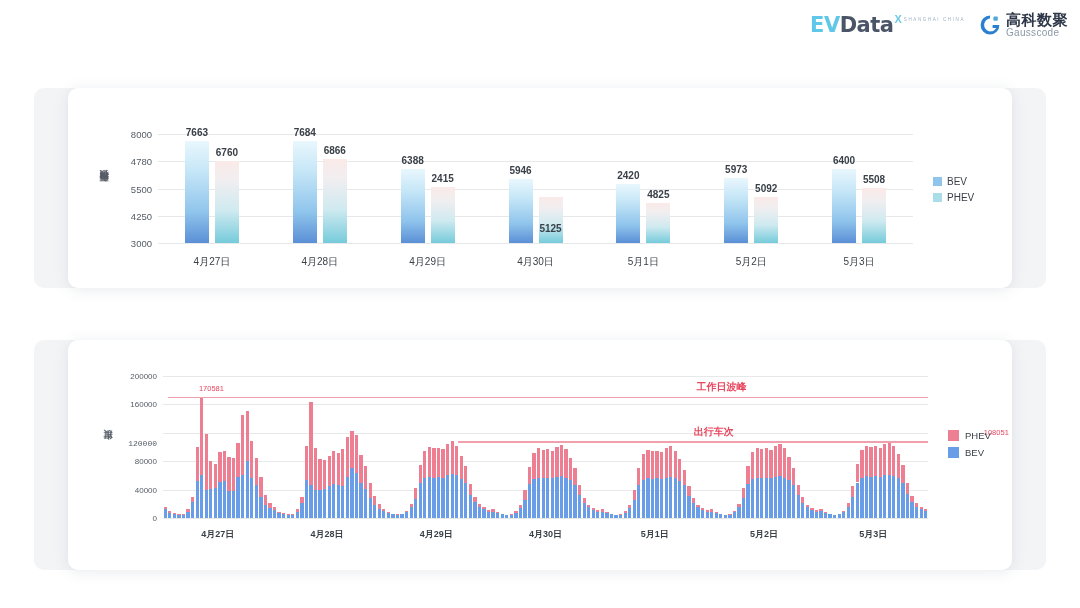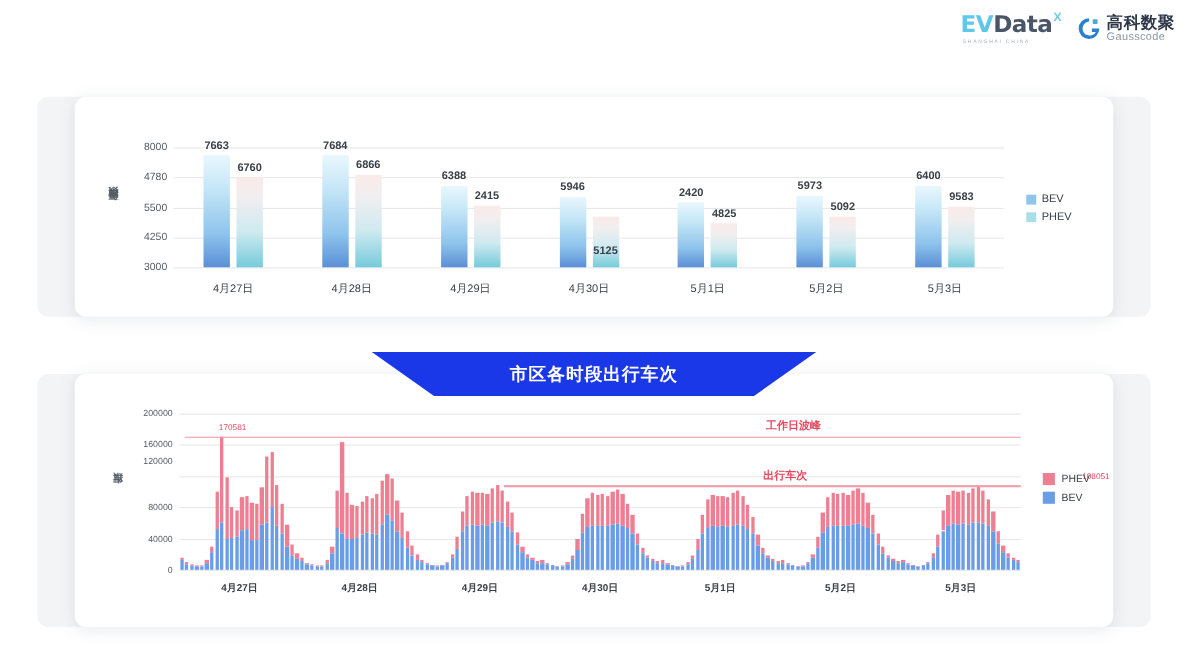--- a/index.html
+++ b/index.html
@@ -14,21 +14,21 @@
     position: relative;
     width: 1080px; height: 608px;
     background: #ffffff;
   }
   
   .header-logos {
     position: absolute;
     top: 12px; right: 12px;
     display: flex; align-items: center; gap: 14px;
   }
-  .logo-evdata { display: flex; flex-direction: column; align-items: flex-start; }
+  .logo-evdata { display: flex; flex-direction: row; align-items: flex-start; }
   .logo-evdata-row { display: flex; align-items: flex-start; }
   .logo-ev-word {
     font-size: 21px; font-weight: bold; letter-spacing: -0.5px;
     color: #5fc8e8;
     font-family: "DejaVu Sans", sans-serif;
     line-height: 1;
   }
   .logo-data-word {
     font-size: 21px; font-weight: bold; letter-spacing: -0.5px;
     color: #4a5568; line-height: 1;
@@ -209,21 +209,21 @@
         <div class="bar-label" style="left: 590.357px; top: 101.215px;">4825</div>
         <div class="xtick" style="left: 575.357px; top: 167px;">5月1日</div>
         <div class="bar bar-bev" style="left: 656.214px; top: 90.1886px; width: 24px; height: 64.8114px;"></div>
         <div class="bar-label" style="left: 668.214px; top: 76.1886px;">5973</div>
         <div class="bar bar-phev" style="left: 686.214px; top: 109.394px; width: 24px; height: 45.6056px;"></div>
         <div class="bar-label" style="left: 698.214px; top: 95.3944px;">5092</div>
         <div class="xtick" style="left: 683.214px; top: 167px;">5月2日</div>
         <div class="bar bar-bev" style="left: 764.071px; top: 80.88px; width: 24px; height: 74.12px;"></div>
         <div class="bar-label" style="left: 776.071px; top: 66.88px;">6400</div>
         <div class="bar bar-phev" style="left: 794.071px; top: 100.326px; width: 24px; height: 54.6744px;"></div>
-        <div class="bar-label" style="left: 806.071px; top: 86.3256px;">9583</div>
+        <div class="bar-label" style="left: 806.071px; top: 86.3256px;">5508</div>
         <div class="xtick" style="left: 791.071px; top: 167px;">5月3日</div>
         <div class="legend1" style="left: 865px; top: 88px;">
           <div class="legend1-item">
             <span class="legend1-swatch" style="background: rgb(143, 196, 236);"></span>
             <span class="legend1-label">BEV</span>
           </div>
           <div class="legend1-item">
             <span class="legend1-swatch" style="background: rgb(169, 222, 232);"></span>
             <span class="legend1-label">PHEV</span>
           </div>
@@ -235,21 +235,21 @@
   <div class="card" style="left:68px; top:340px; width:944px; height:230px;">
     <div id="chart2" style="position:absolute; inset:0;">
         <div class="axis-title" style="left: 34px; top: 36px; height: 142px; display: flex; align-items: center; justify-content: center;">出行车次</div>
         <div class="gridline" style="left: 95px; top: 178px; width: 765px;"></div>
         <div class="ytick" style="top: 178px; left: 35px; width: 54px; font-size: 8px;">0</div>
         <div class="gridline" style="left: 95px; top: 149.6px; width: 765px;"></div>
         <div class="ytick" style="top: 149.6px; left: 35px; width: 54px; font-size: 8px;">40000</div>
         <div class="gridline" style="left: 95px; top: 121.2px; width: 765px;"></div>
         <div class="ytick" style="top: 121.2px; left: 35px; width: 54px; font-size: 8px;">80000</div>
         <div class="gridline" style="left: 95px; top: 92.8px; width: 765px;"></div>
-        <div class="ytick" style="top: 79px; left: 35px; width: 54px; font-size: 8px;">120000</div>
+        <div class="ytick" style="top: 103px; left: 35px; width: 54px; font-size: 8px; font-family: Liberation Mono, monospace;">120000</div>
         <div class="gridline" style="left: 95px; top: 64.4px; width: 765px;"></div>
         <div class="ytick" style="top: 64.4px; left: 35px; width: 54px; font-size: 8px;">160000</div>
         <div class="gridline" style="left: 95px; top: 36px; width: 765px;"></div>
         <div class="ytick" style="top: 36px; left: 35px; width: 54px; font-size: 8px;">200000</div>
         <div class="bar2-phev" style="left: 95.6375px; top: 166.64px; width: 3.27857px; height: 2.84px;"></div>
         <div class="bar2-bev" style="left: 95.6375px; top: 169.48px; width: 3.27857px; height: 8.52px;"></div>
         <div class="bar2-phev" style="left: 100.191px; top: 171.255px; width: 3.27857px; height: 1.775px;"></div>
         <div class="bar2-bev" style="left: 100.191px; top: 173.03px; width: 3.27857px; height: 4.97px;"></div>
         <div class="bar2-phev" style="left: 104.745px; top: 173.03px; width: 3.27857px; height: 1.42px;"></div>
         <div class="bar2-bev" style="left: 104.745px; top: 174.45px; width: 3.27857px; height: 3.55px;"></div>
@@ -601,17 +601,14 @@
             <span class="legend2-swatch" style="background: rgb(238, 127, 146);"></span>
             <span class="legend2-label">PHEV</span>
           </div>
           <div class="legend2-item">
             <span class="legend2-swatch" style="background: rgb(106, 157, 232);"></span>
             <span class="legend2-label">BEV</span>
           </div>
         </div>
       </div>
   </div>
-  <div class="banner-wrap" style="top:320px;">
-    <div class="banner">市区各时段出行车次</div>
-  </div>
 
 </div>
 
 </body></html>

